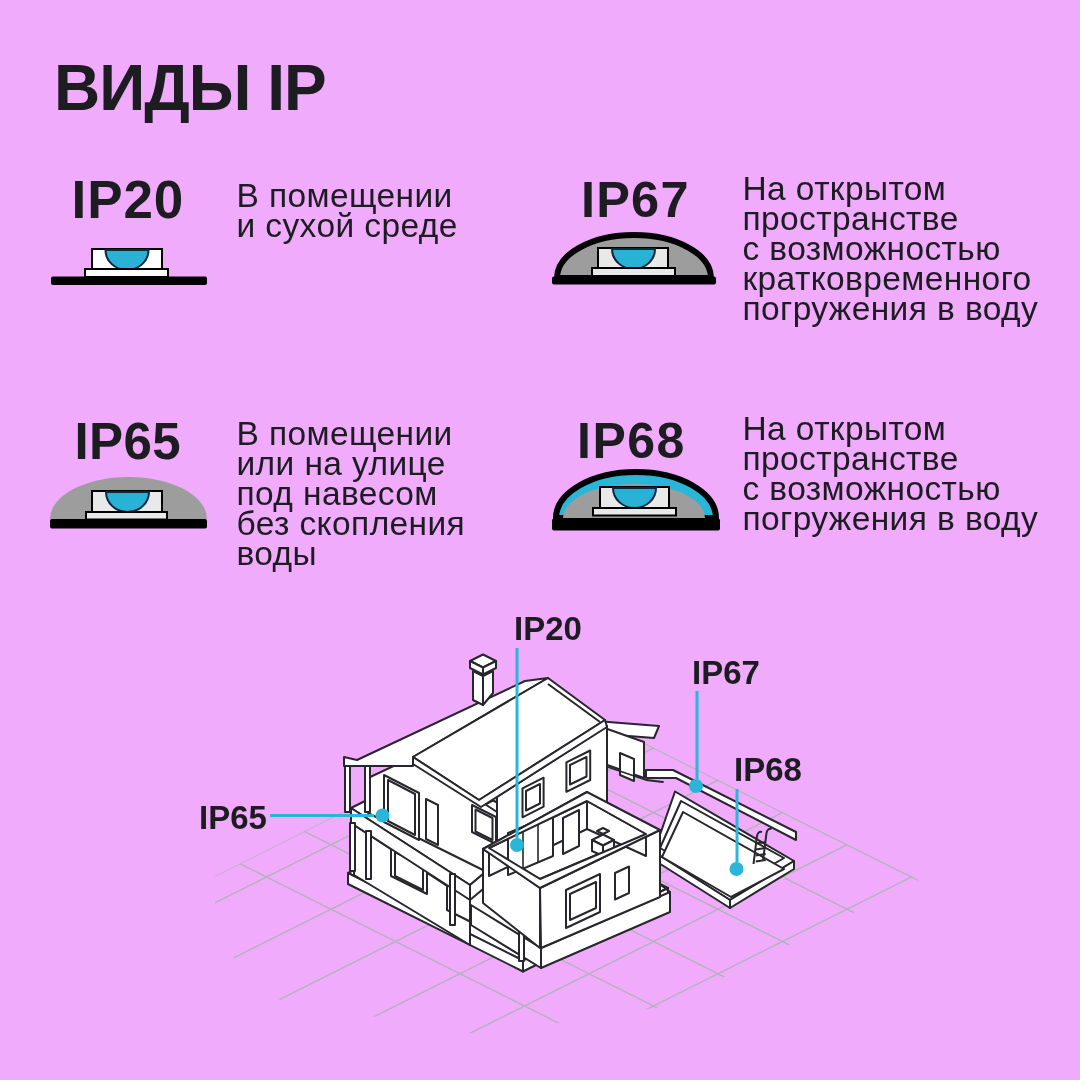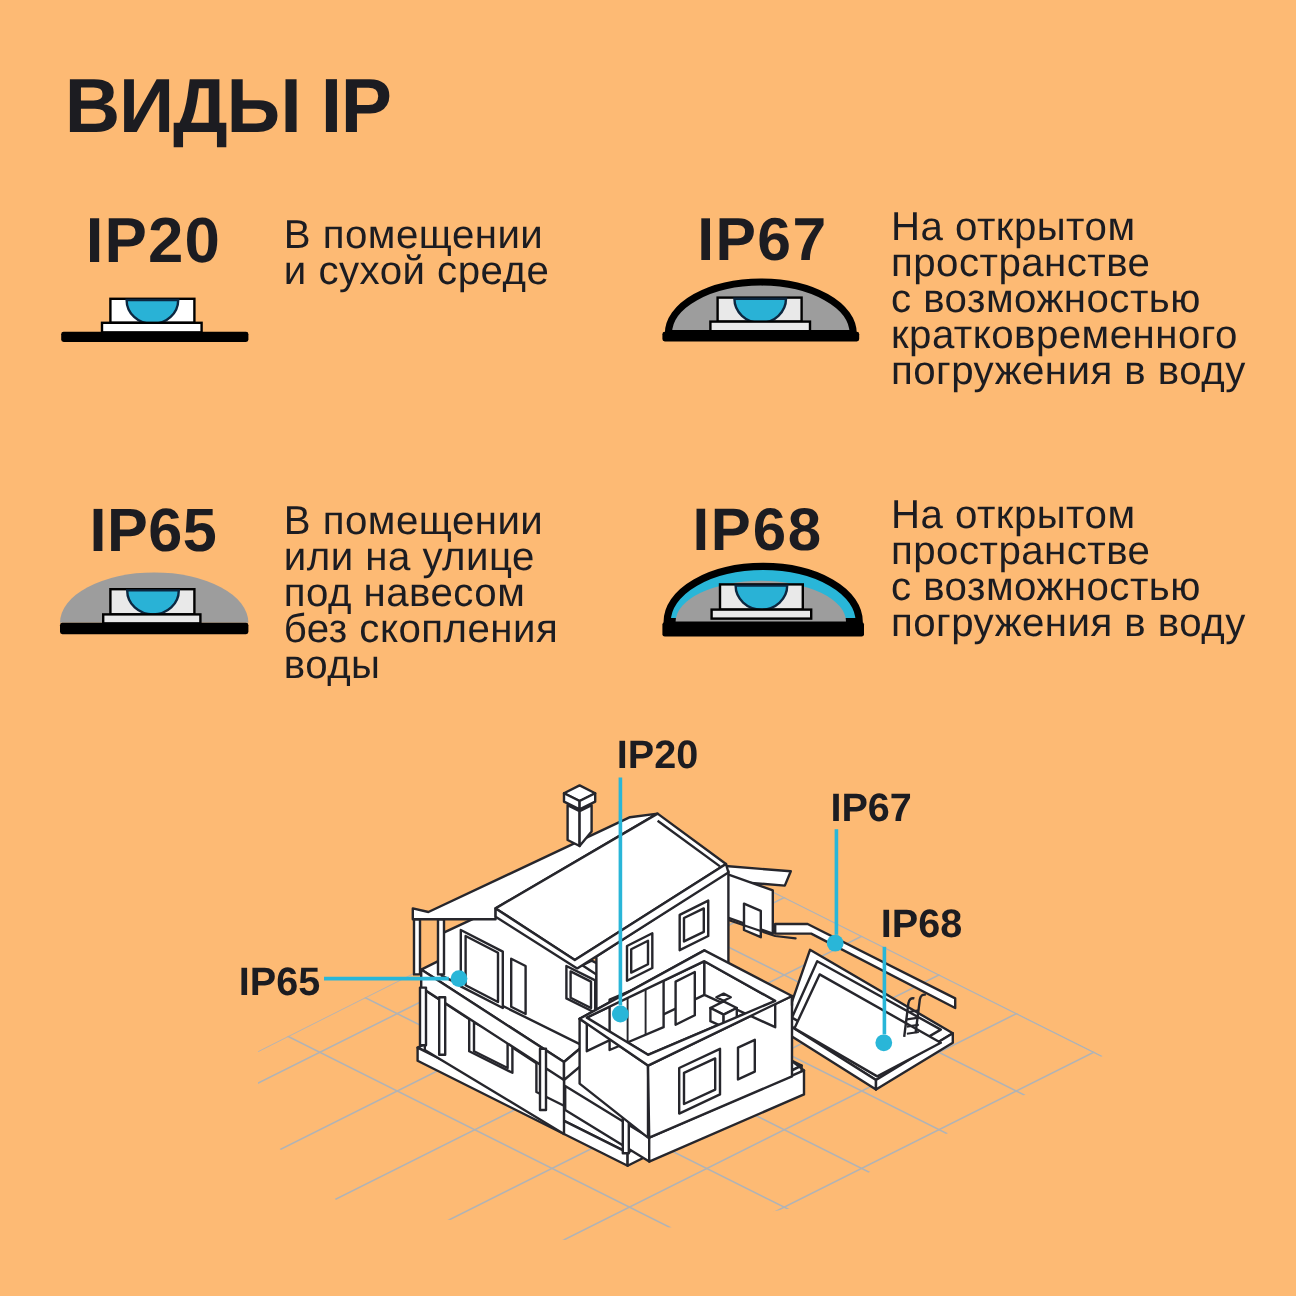--- a/index.html
+++ b/index.html
@@ -1,16 +1,16 @@
 <!DOCTYPE html>
 <html><head>
 <meta charset="utf-8">
 <style>
   html,body { margin:0; padding:0; background:#fff; }
-  #page { width:1080px; height:1080px; position:relative; overflow:hidden; background:#fdba74; }
+  #page { width:1080px; height:1080px; position:relative; overflow:hidden; background:#f0abfc; }
 </style>
 </head>
 <body>
 <div id="page">
 <svg width="1080" height="1080" viewBox="0 0 1080 1080">
 <text x="54" y="110" font-family="Liberation Sans, sans-serif" font-size="64" font-weight="bold" letter-spacing="-1" fill="#1c1c21" text-anchor="start">ВИДЫ IP</text>
 <text x="71.5" y="218" font-family="Liberation Sans, sans-serif" font-size="53" font-weight="bold" letter-spacing="0.9" fill="#1c1c21" text-anchor="start">IP20</text>
 <rect x="92" y="249" width="70" height="20" fill="#fff" stroke="#000" stroke-width="2" rx="0"></rect>
 <path d="M 105.5 250 A 21.5 20 0 0 0 148.5 250 Z" fill="#29b2d6" stroke="#0c2740" stroke-width="2"></path>
 <rect x="85" y="269" width="83" height="8" fill="#fff" stroke="#000" stroke-width="2" rx="0"></rect>

